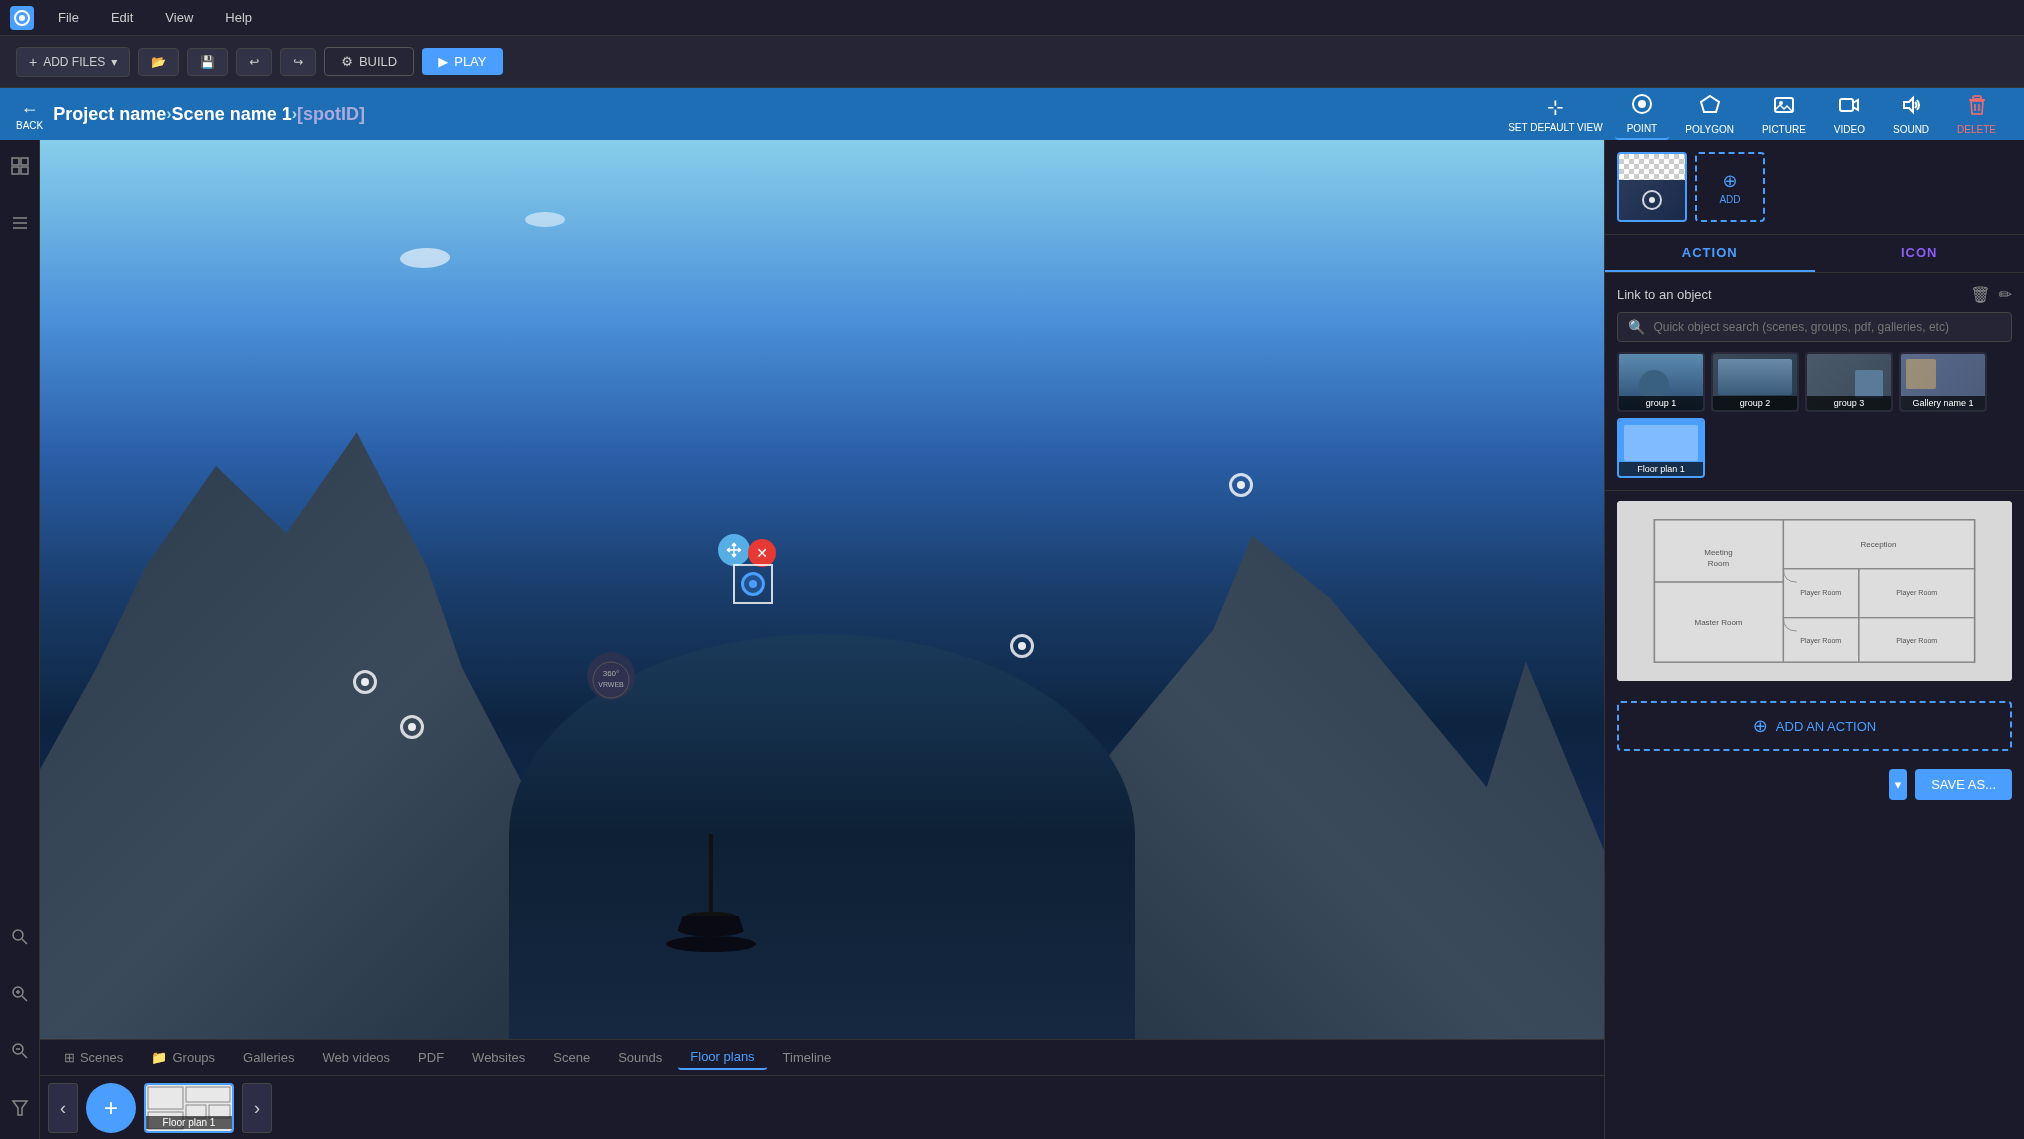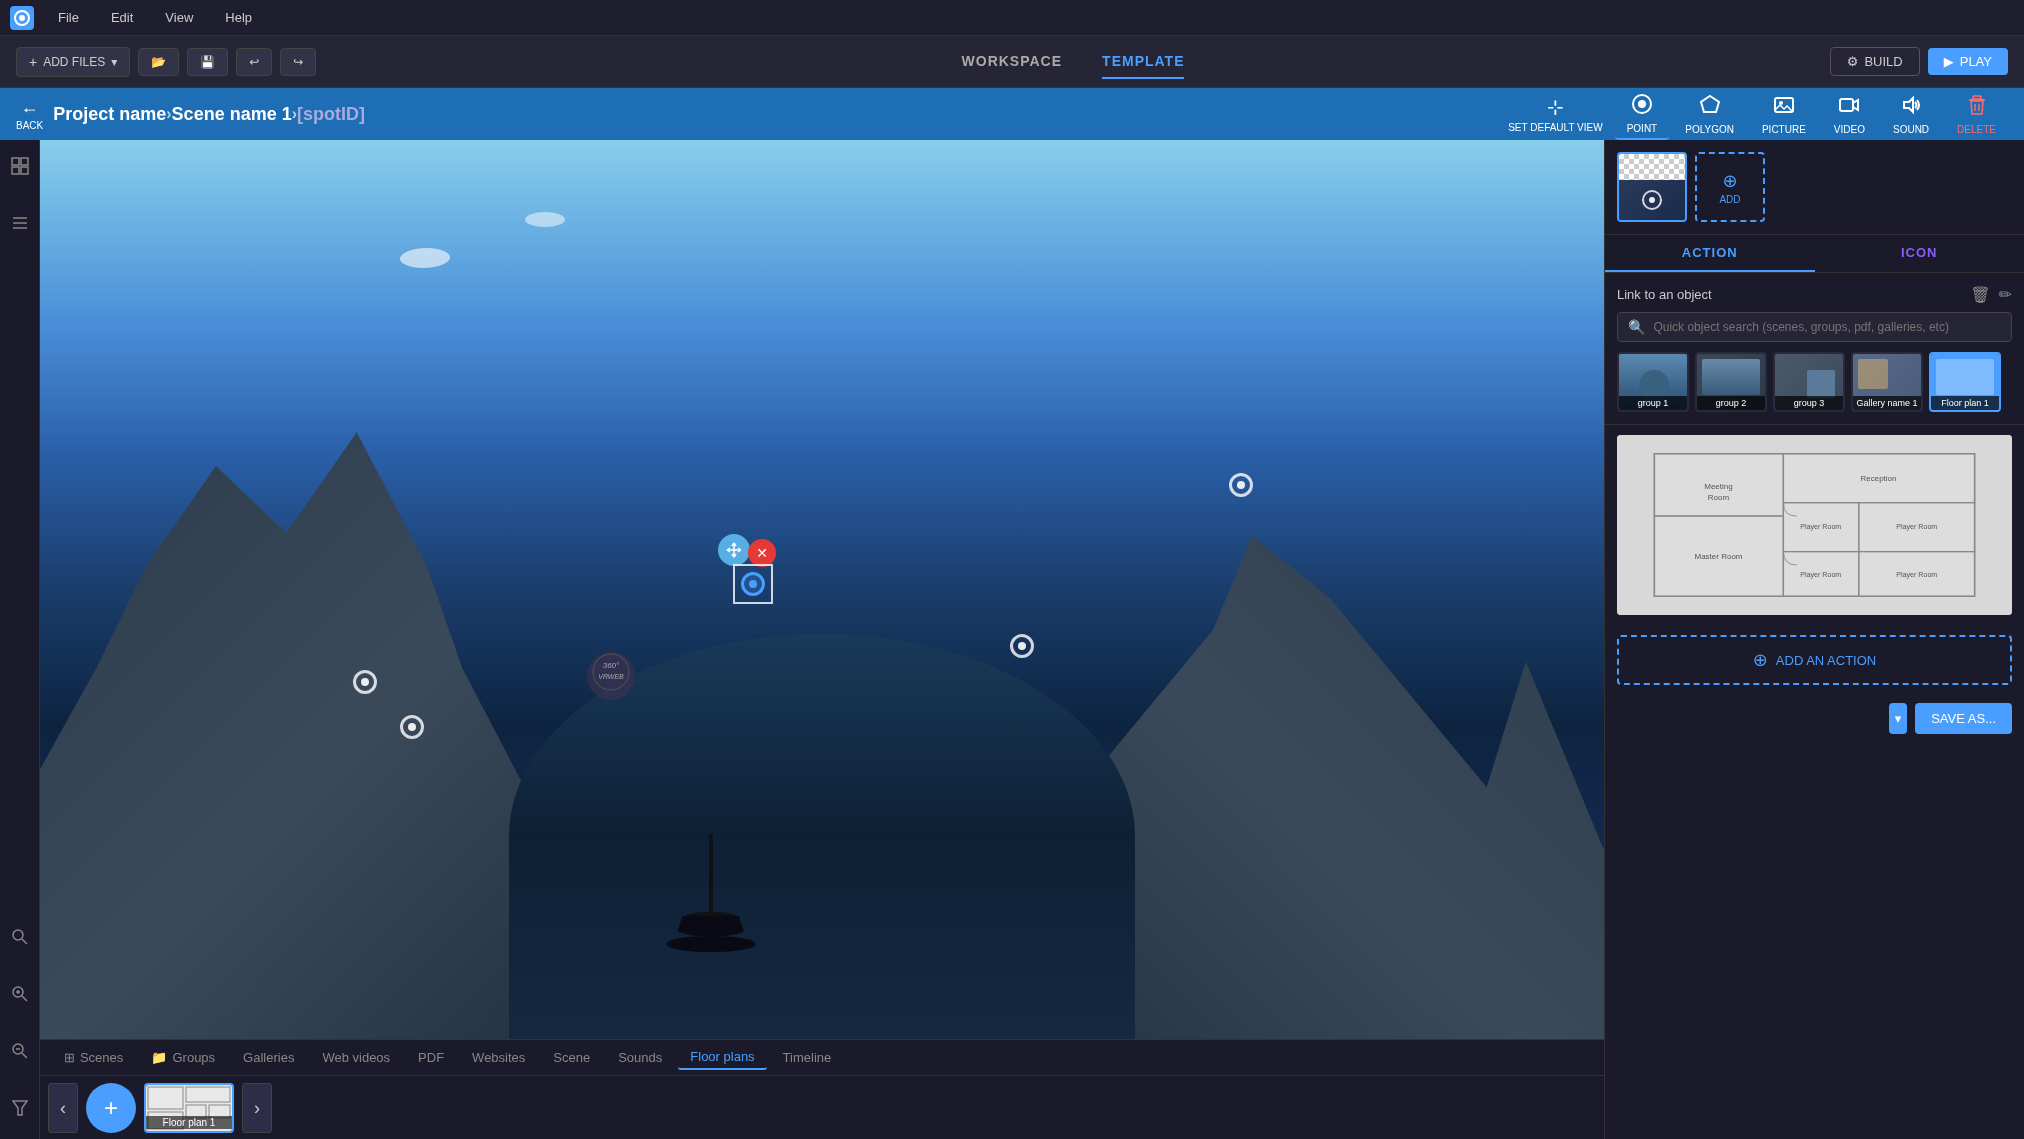--- a/index.html
+++ b/index.html
@@ -268,25 +268,24 @@
       border: 2px solid rgba(255,255,255,0.8);
       width: 40px; height: 40px;
     }
 
     
     .marker-360 {
       position: absolute;
       background: rgba(50,50,80,0.8);
       border-radius: 50%;
       width: 48px; height: 48px;
-      display: flex; align-items: flex-start; justify-content: center;
+      display: flex; align-items: flex-end; justify-content: center;
       font-size: 10px;
       color: #aaa;
       cursor: pointer;
-      font-style: italic;
     }
 
     
     .bottom-panel {
       position: absolute;
       bottom: 0;
       left: 0;
       right: 0;
       height: 100px;
       background: #1a1a2a;
@@ -502,21 +501,21 @@
     }
     .search-icon { color: #666; font-size: 14px; }
 
     
     .obj-grid {
       display: flex;
       gap: 6px;
       flex-wrap: wrap;
     }
     .obj-item {
-      width: 72px; height: 60px;
+      width: 88px; height: 60px;
       background: #2a2a3a;
       border-radius: 4px;
       overflow: hidden;
       position: relative;
       cursor: pointer;
       border: 2px solid transparent;
     }
     .obj-item.selected { border-color: #4a9eff; }
     .obj-item .obj-label {
       position: absolute;
@@ -627,24 +626,20 @@
   <div class="toolbar-btn">
     <span>💾</span>
   </div>
   <div class="toolbar-btn">
     <span>↩</span>
   </div>
   <div class="toolbar-btn">
     <span>↪</span>
   </div>
 
-  <div class="toolbar-center">
-    <div class="toolbar-tab">WORKSPACE</div>
-    <div class="toolbar-tab active">TEMPLATE</div>
-  </div>
 
   <div class="toolbar-right">
     <div class="build-btn">
       <span>⚙</span>
       <span>BUILD</span>
     </div>
     <div class="play-btn">
       <span>▶</span>
       <span>PLAY</span>
     </div>

